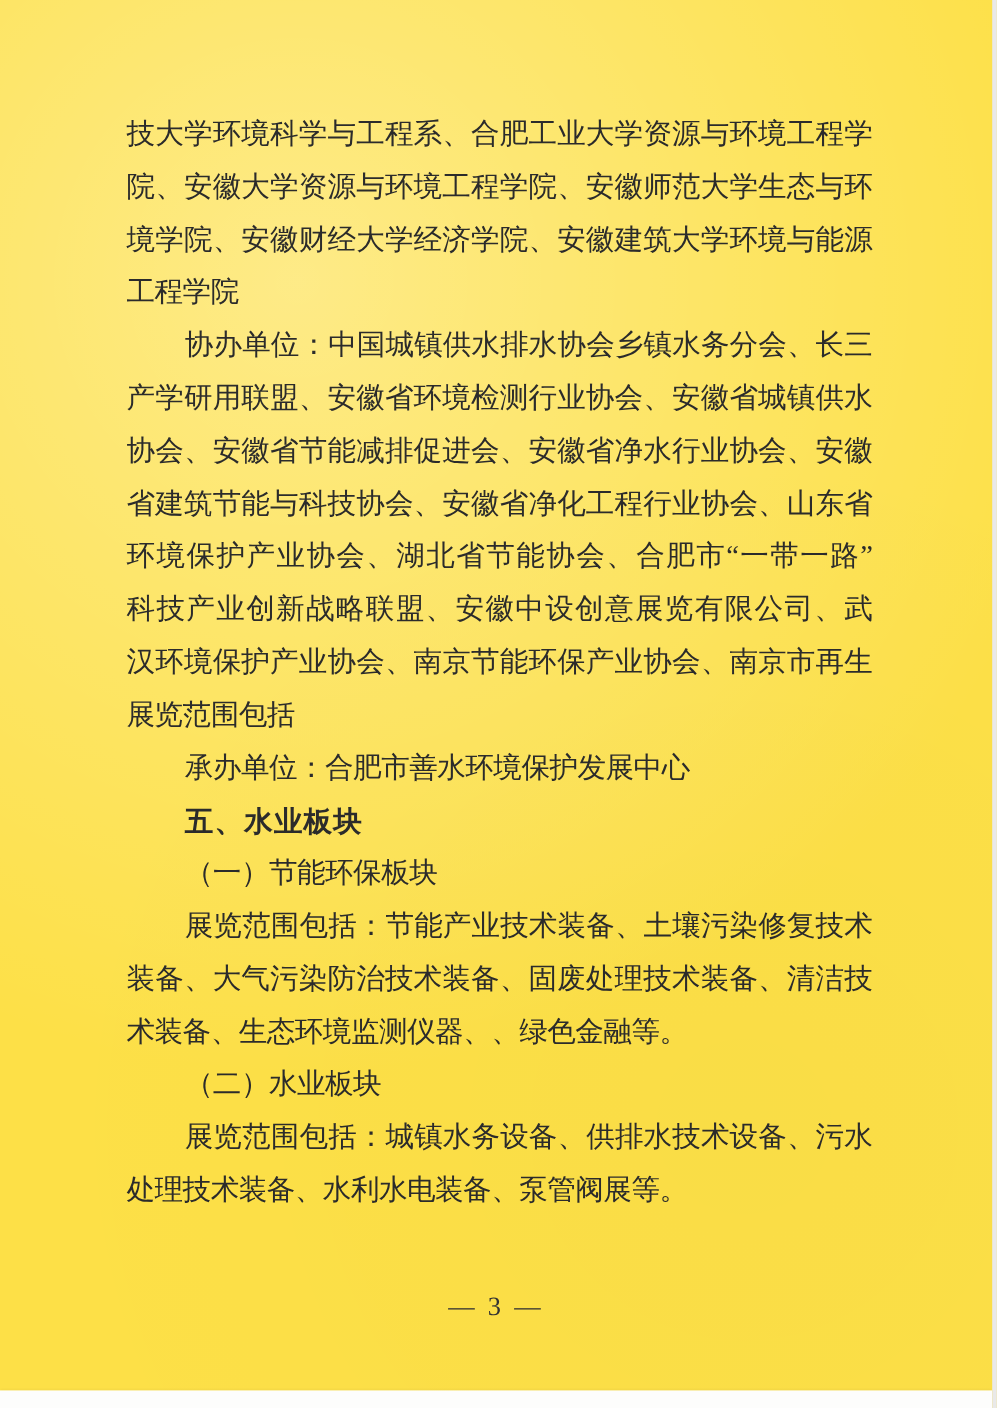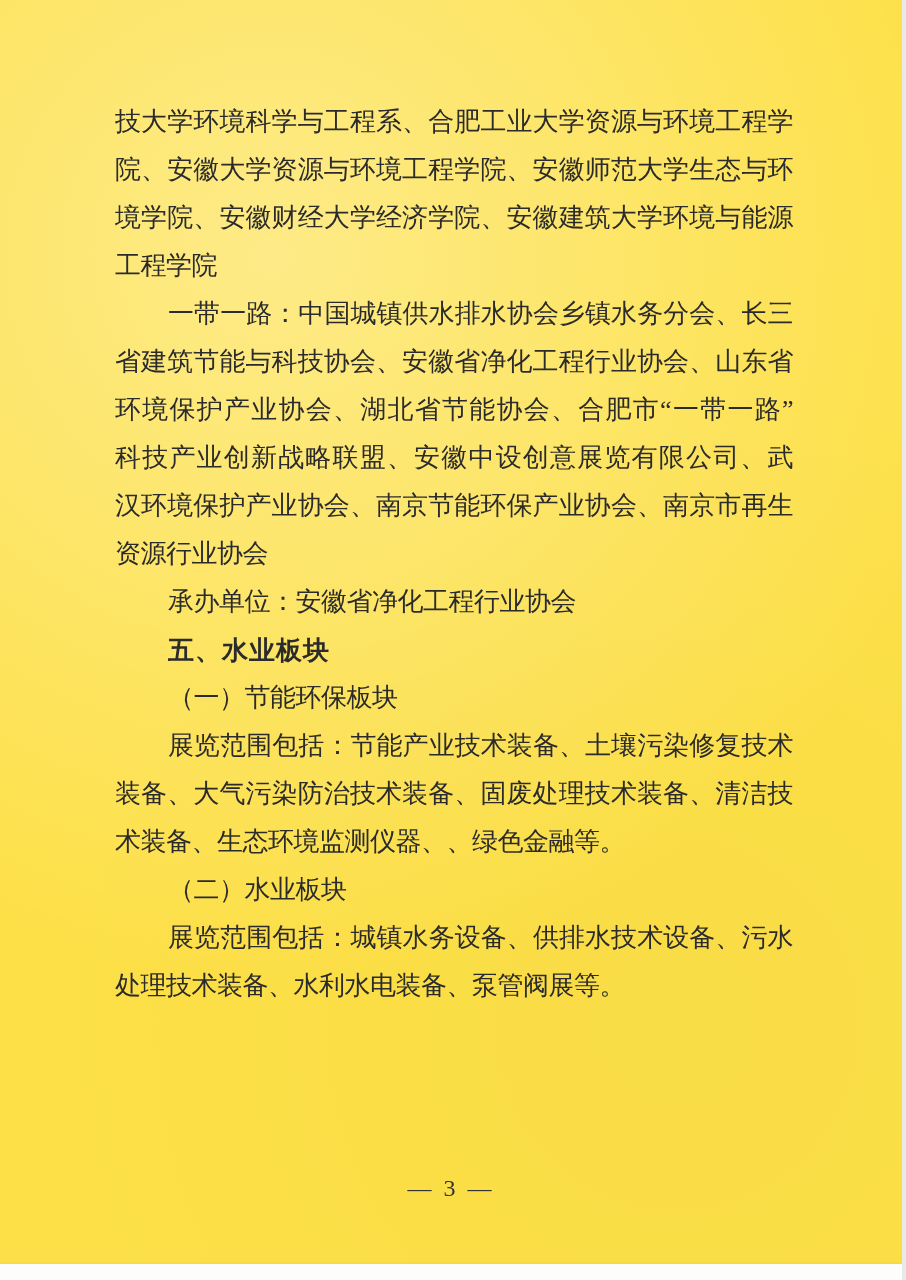--- a/index.html
+++ b/index.html
@@ -78,28 +78,30 @@
 
 <div class="page">
 
   <div class="content">
 
     <div class="line full">技大学环境科学与工程系、合肥工业大学资源与环境工程学</div>
     <div class="line full">院、安徽大学资源与环境工程学院、安徽师范大学生态与环</div>
     <div class="line full">境学院、安徽财经大学经济学院、安徽建筑大学环境与能源</div>
     <div class="line">工程学院</div>
 
-    <div class="line full indent">一带一路：中国城镇供水排水协会乡镇水务分会、长三</div>
+    <div class="line full indent">协办单位：中国城镇供水排水协会乡镇水务分会、长三</div>
+    <div class="line full">产学研用联盟、安徽省环境检测行业协会、安徽省城镇供水</div>
+    <div class="line full">协会、安徽省节能减排促进会、安徽省净水行业协会、安徽</div>
     <div class="line full">省建筑节能与科技协会、安徽省净化工程行业协会、山东省</div>
     <div class="line full">环境保护产业协会、湖北省节能协会、合肥市“一带一路”</div>
     <div class="line full">科技产业创新战略联盟、安徽中设创意展览有限公司、武</div>
     <div class="line full">汉环境保护产业协会、南京节能环保产业协会、南京市再生</div>
-    <div class="line">资源行业协会</div>
+    <div class="line">展览范围包括</div>
 
-    <div class="line indent">承办单位：安徽省净化工程行业协会</div>
+    <div class="line indent">承办单位：合肥市善水环境保护发展中心</div>
 
     <div class="line indent heading">五、水业板块</div>
 
     <div class="line indent">（一）节能环保板块</div>
     <div class="line full indent">展览范围包括：节能产业技术装备、土壤污染修复技术</div>
     <div class="line full">装备、大气污染防治技术装备、固废处理技术装备、清洁技</div>
     <div class="line">术装备、生态环境监测仪器、、绿色金融等。</div>
 
     <div class="line indent">（二）水业板块</div>
     <div class="line full indent">展览范围包括：城镇水务设备、供排水技术设备、污水</div>

